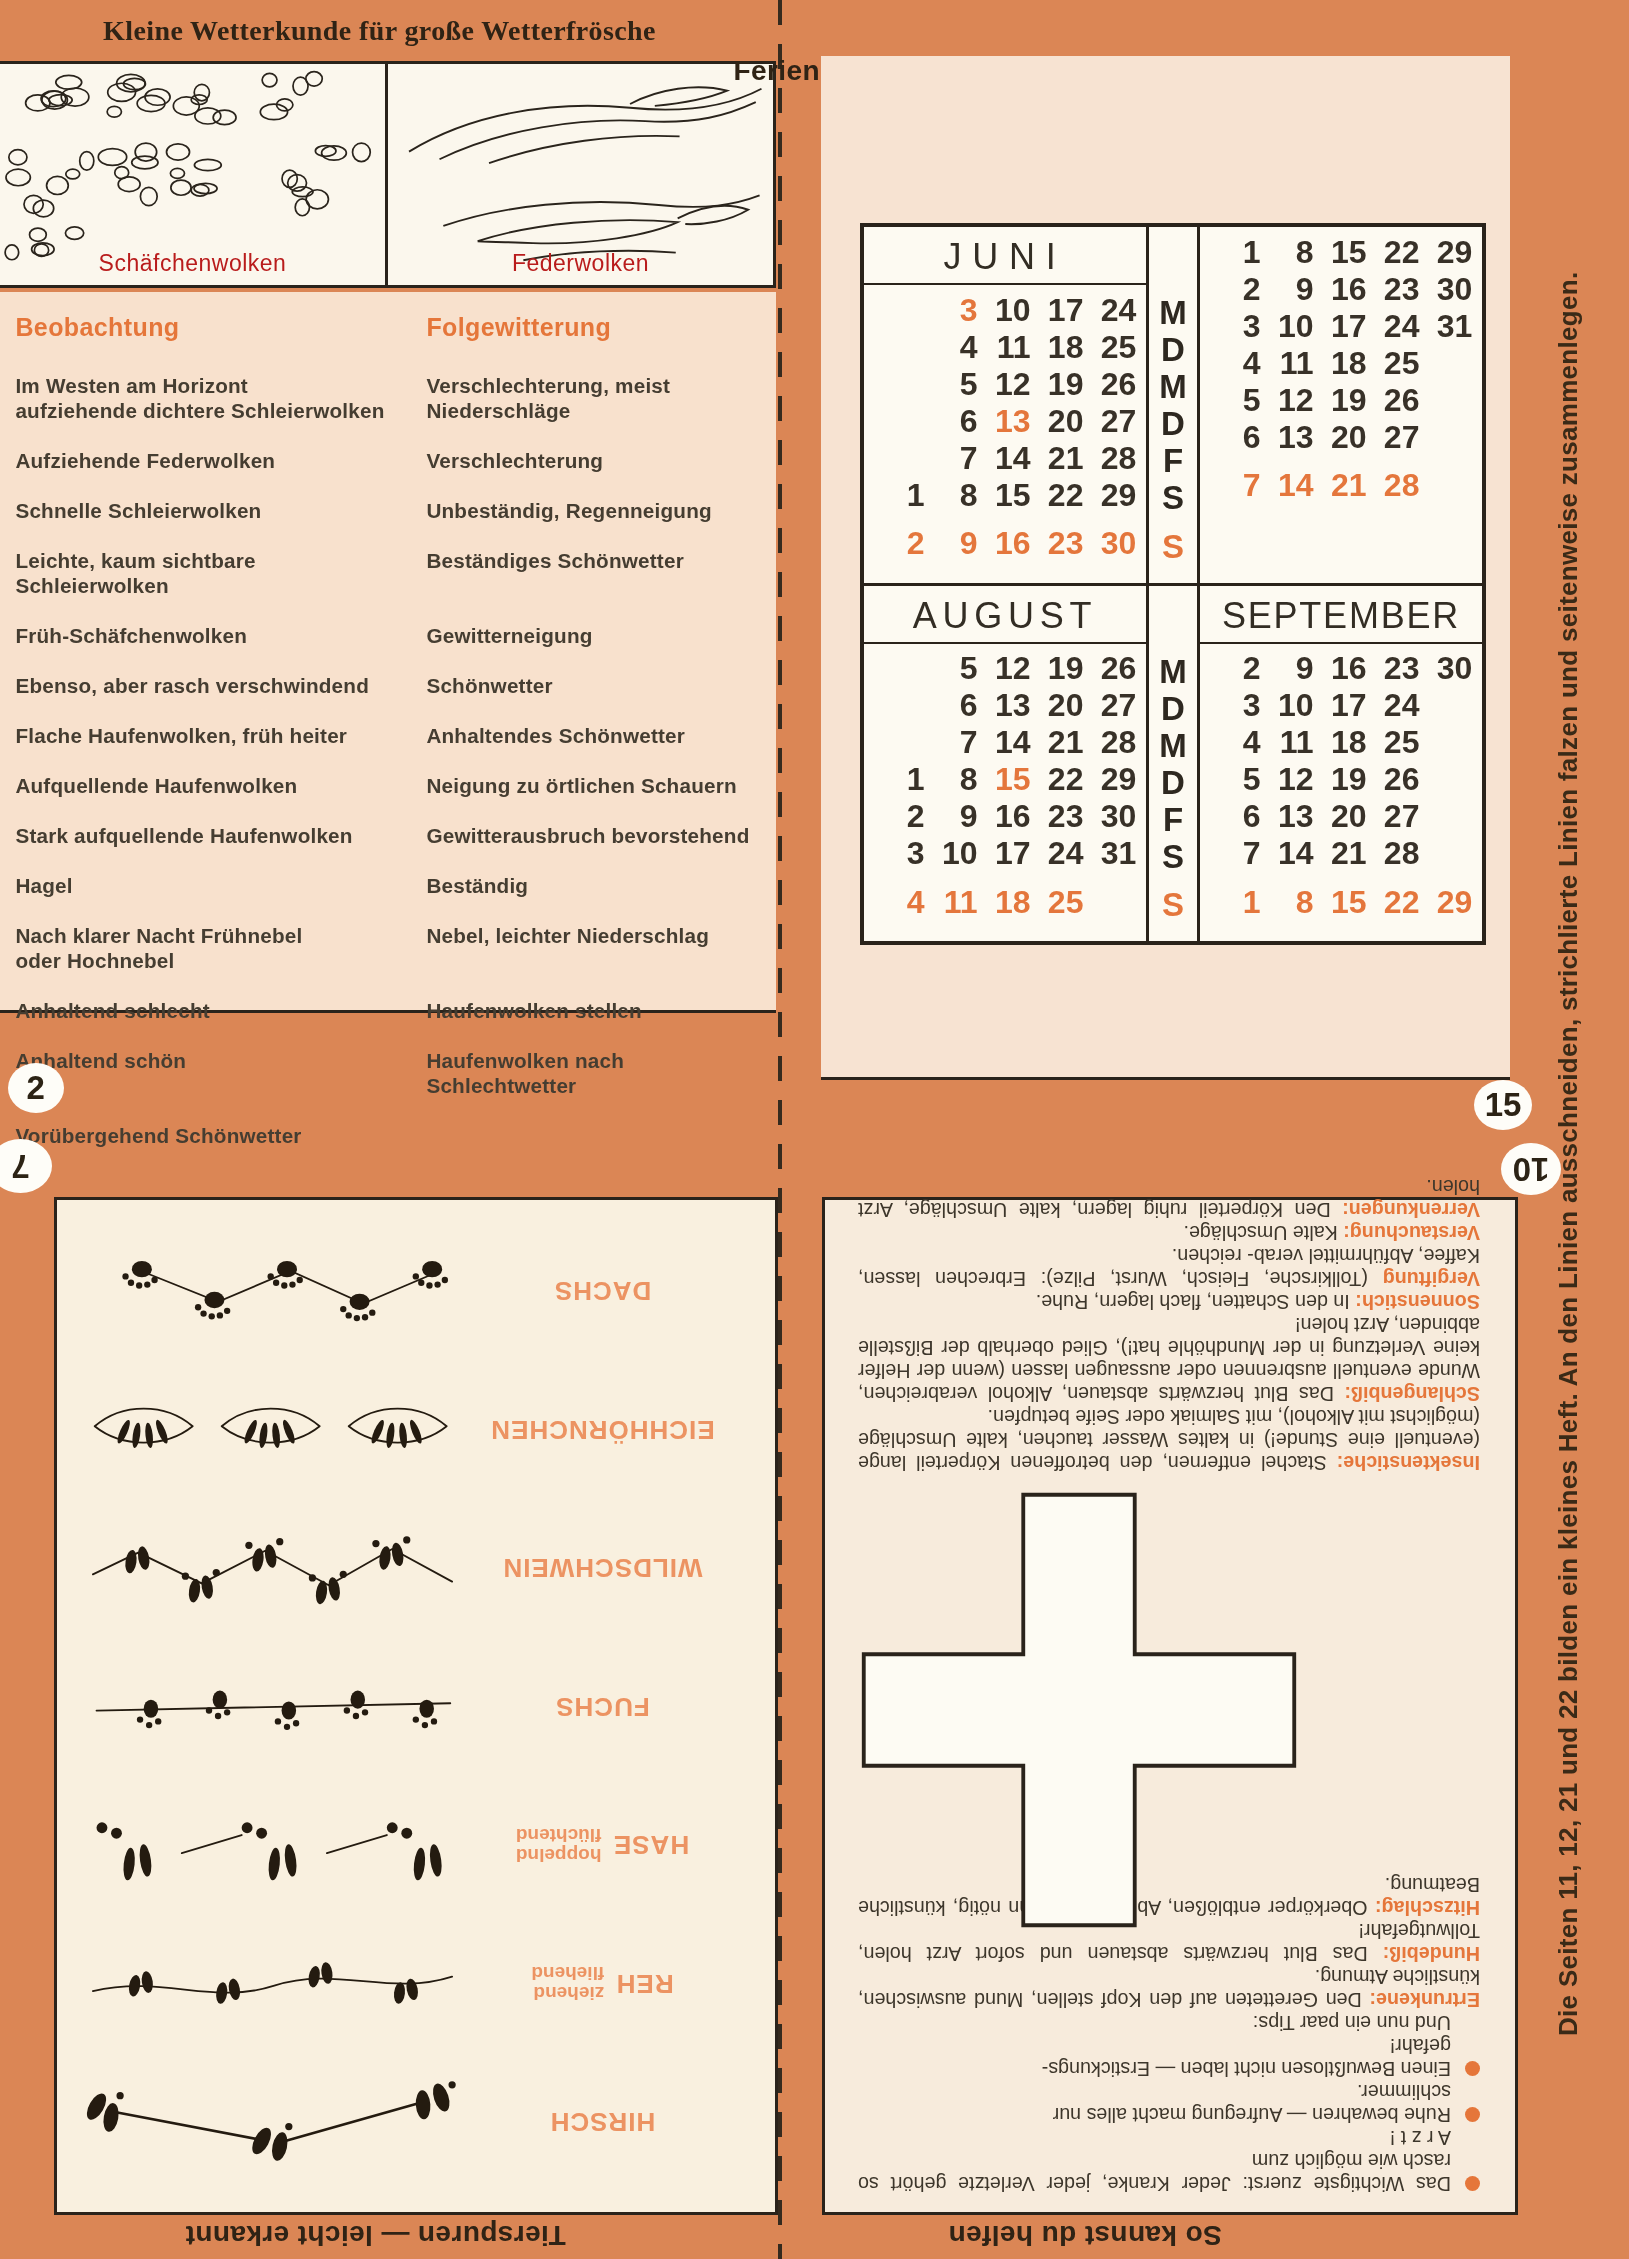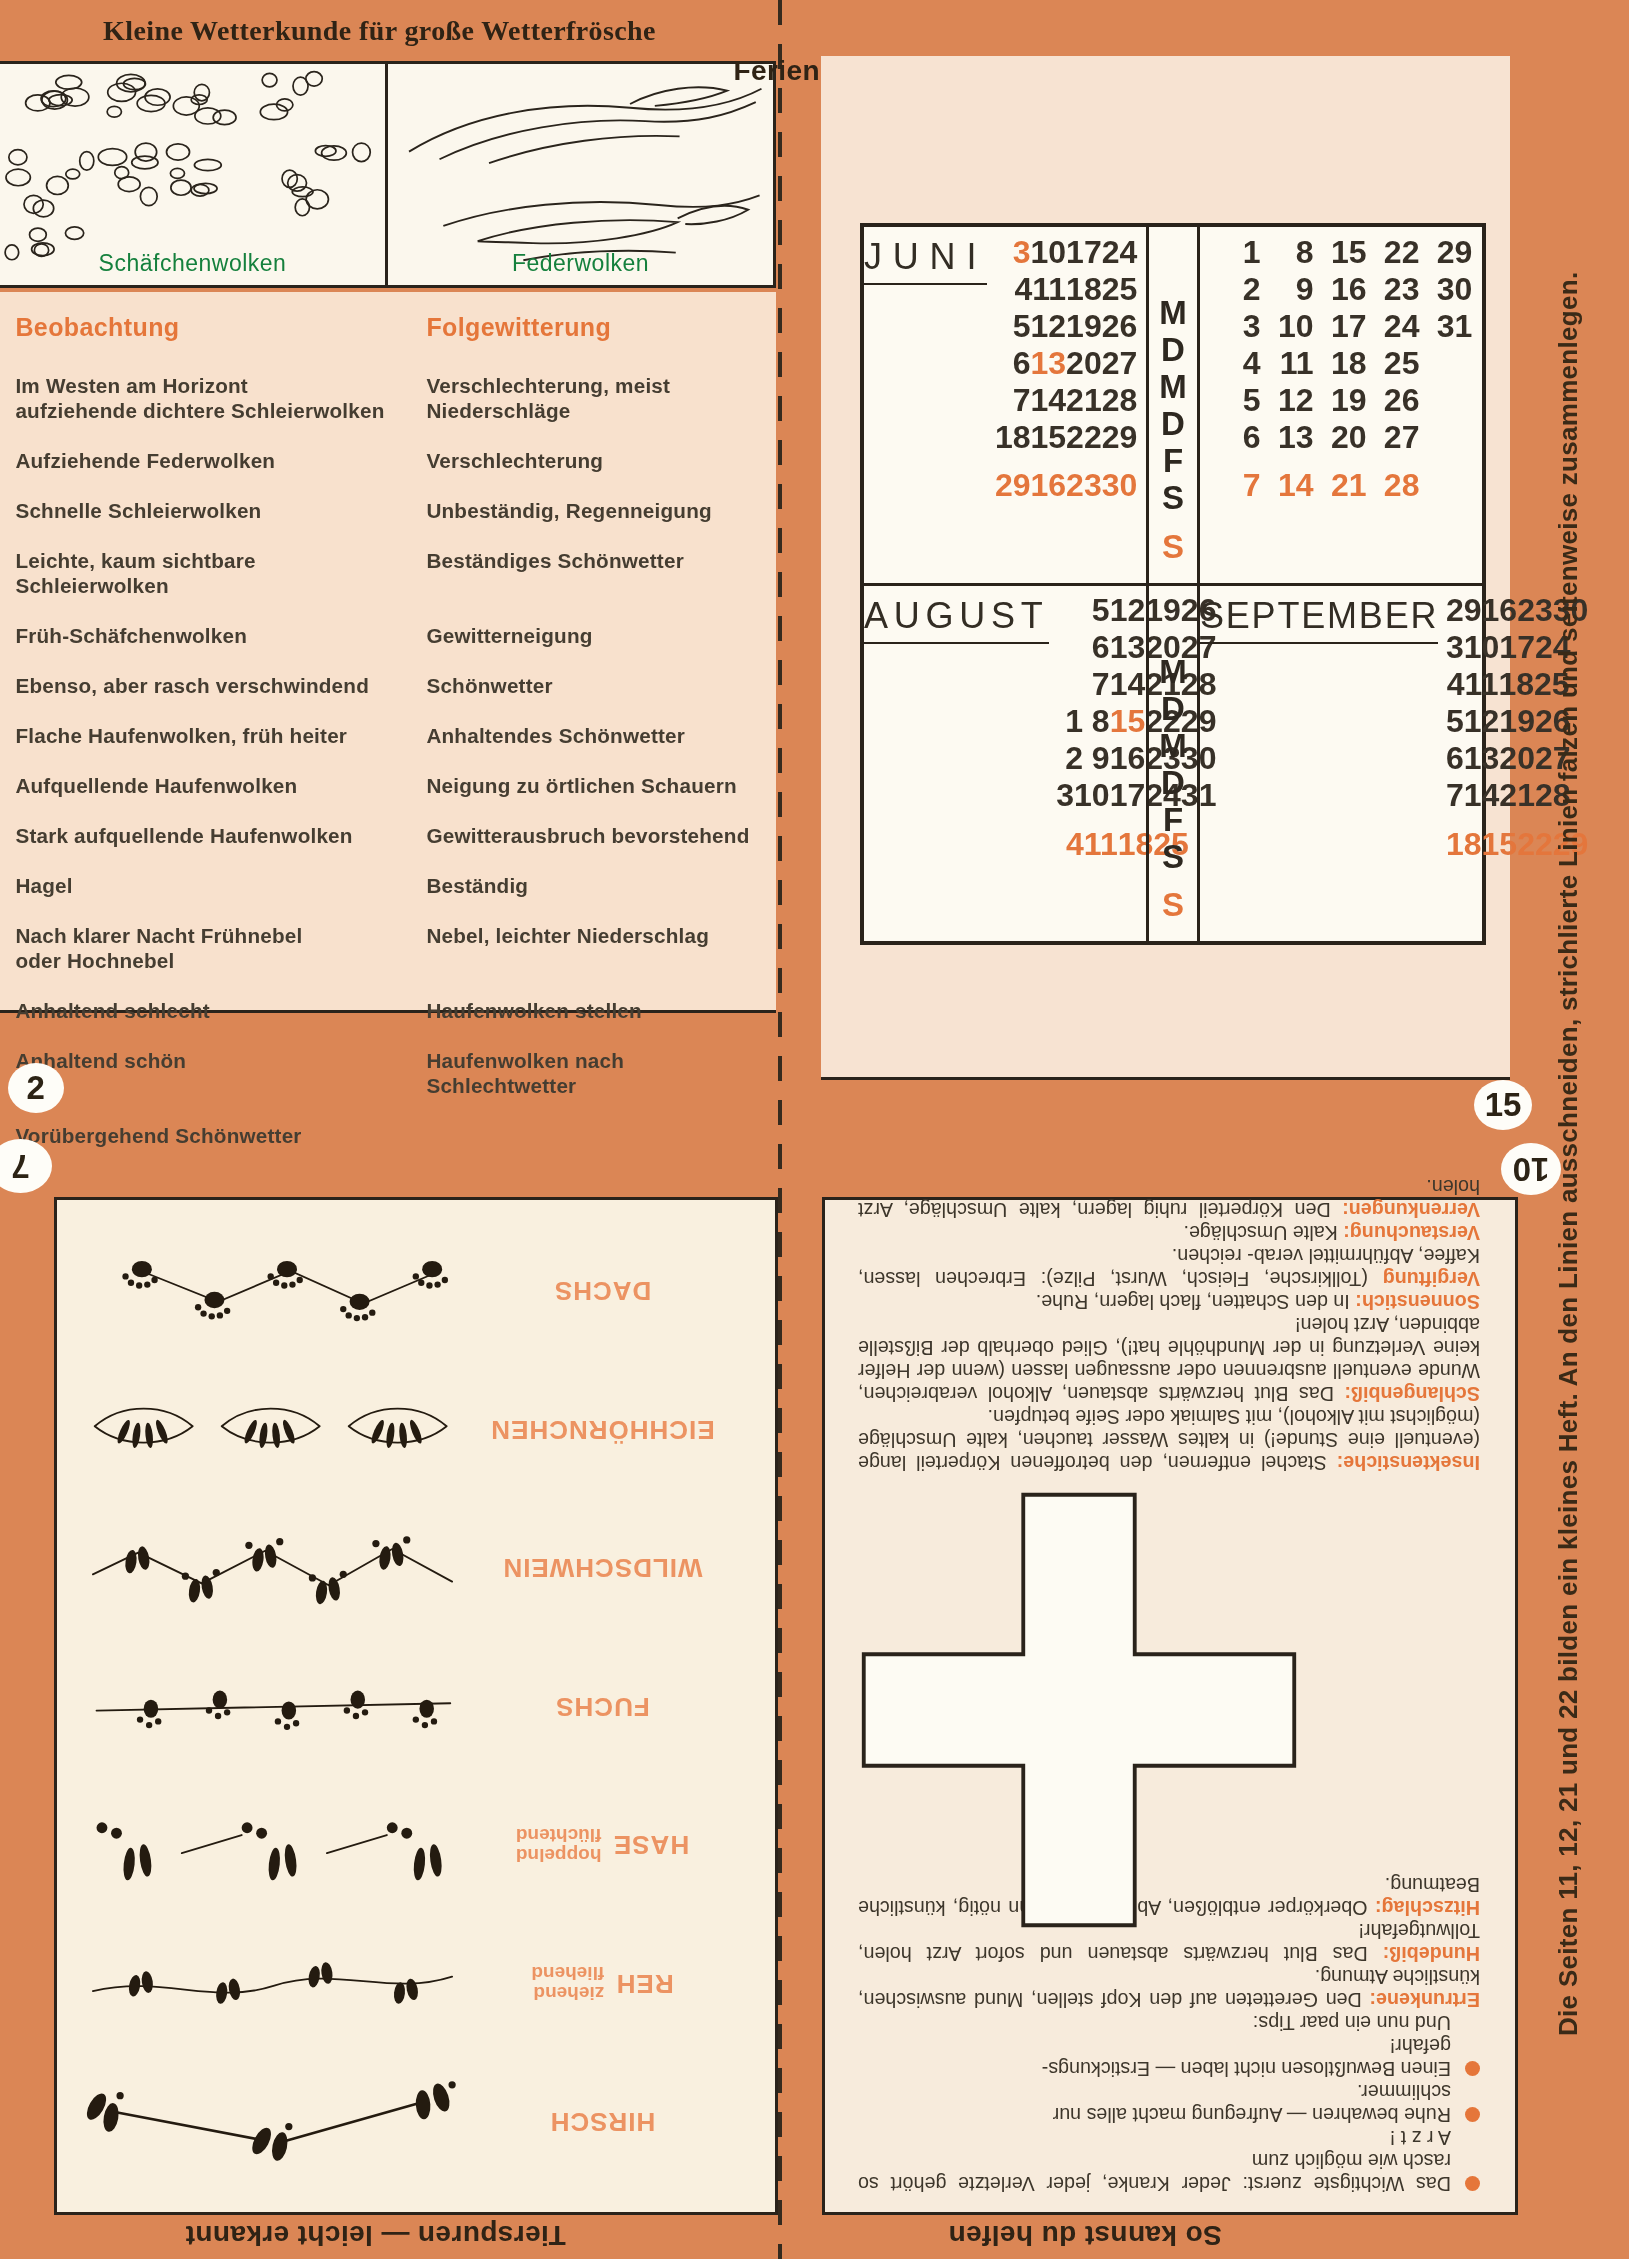--- a/index.html
+++ b/index.html
@@ -29,21 +29,21 @@
   .cloud-panel{
     position:absolute;left:0;top:61px;width:776px;height:227px;z-index:2;
     background:#FBF7ED;border-top:3.8px solid #2a231b;border-bottom:3.8px solid #2a231b;border-right:3.8px solid #2a231b;
     display:flex;
   }
   .cloud-cell{flex:1;position:relative;}
   .cloud-cell:first-child{border-right:3.8px solid #2a231b;}
   .cloud-cell svg{position:absolute;inset:0;width:100%;height:100%;}
   .cloud-caption{
     position:absolute;left:0;right:0;bottom:7.7px;text-align:center;
-    font-size:23px;color:#15803d;letter-spacing:0.5px;
+    font-size:23px;color:#b91c1c;letter-spacing:0.5px;
   }
   #sheep-svg ellipse{fill:none;stroke:#2a241c;stroke-width:1.8;}
 
   .weather-table{
     position:absolute;left:0;top:292px;width:776px;height:721px;z-index:2;
     background:#F8E1CD;border-bottom:3.8px solid #2a231b;
     padding:21px 5.8px 0 15.4px;
   }
   .wx-headers{display:grid;grid-template-columns:411px auto;margin-bottom:31px;}
   .wx-head{font-weight:bold;font-size:25px;color:#E5763A;letter-spacing:0.4px;}
@@ -69,21 +69,21 @@
     position:absolute;left:821px;top:56px;width:689px;height:1024px;z-index:2;
     background:#F7E3D2;border-bottom:3.8px solid #2a231b;
   }
   .calendar-box{
     position:absolute;left:860px;top:223px;width:626px;height:722px;z-index:3;
     background:#FDFAF2;border:4.8px solid #2a231b;
     display:flex;flex-direction:column;
   }
   .cal-half{flex:1;display:flex;min-height:0;}
   .cal-half.top{border-bottom:3.8px solid #2a231b;}
-  .cal-month{flex:1;display:flex;min-width:0;}
+  .cal-month{flex:1;display:flex;flex-direction:column;min-width:0;}
   .cal-head{
     height:58px;line-height:60px;text-align:center;flex-shrink:0;
     font-size:36px;font-weight:500;color:#332d24;letter-spacing:.3em;
     border-bottom:2.9px solid #2a231b;
   }
   .m-aug .cal-head{letter-spacing:.16em;}
   .m-sep .cal-head{letter-spacing:.05em;}
   .cal-rows{flex:1;padding:7.7px 9.6px 0 7.7px;display:flex;flex-direction:column;}
   .cal-row{display:grid;grid-template-columns:repeat(5,1fr);height:37px;}
   .cal-row.sunday{margin-top:11.5px;}

